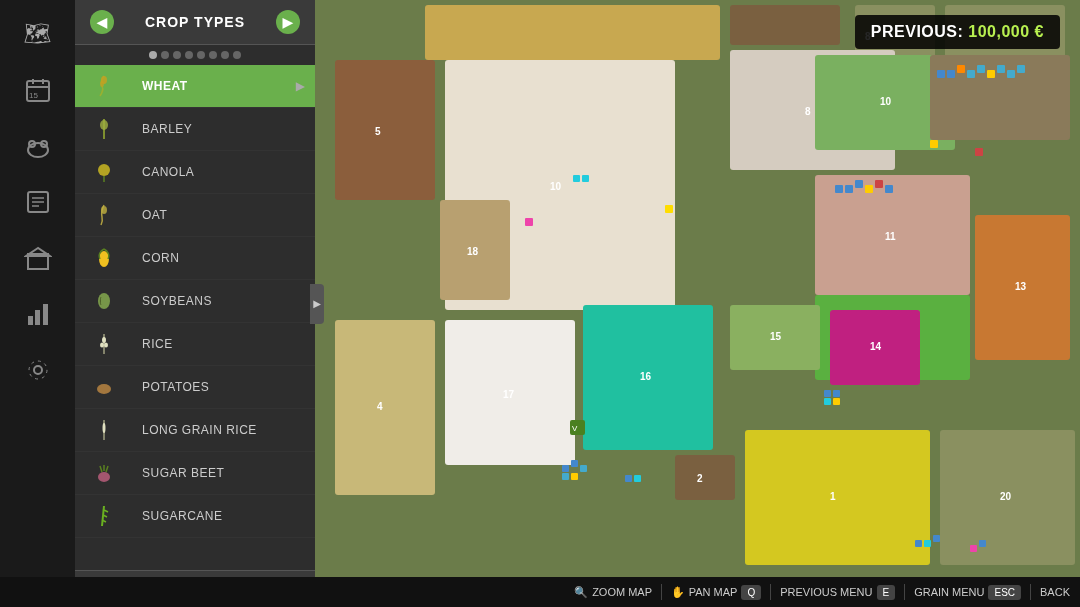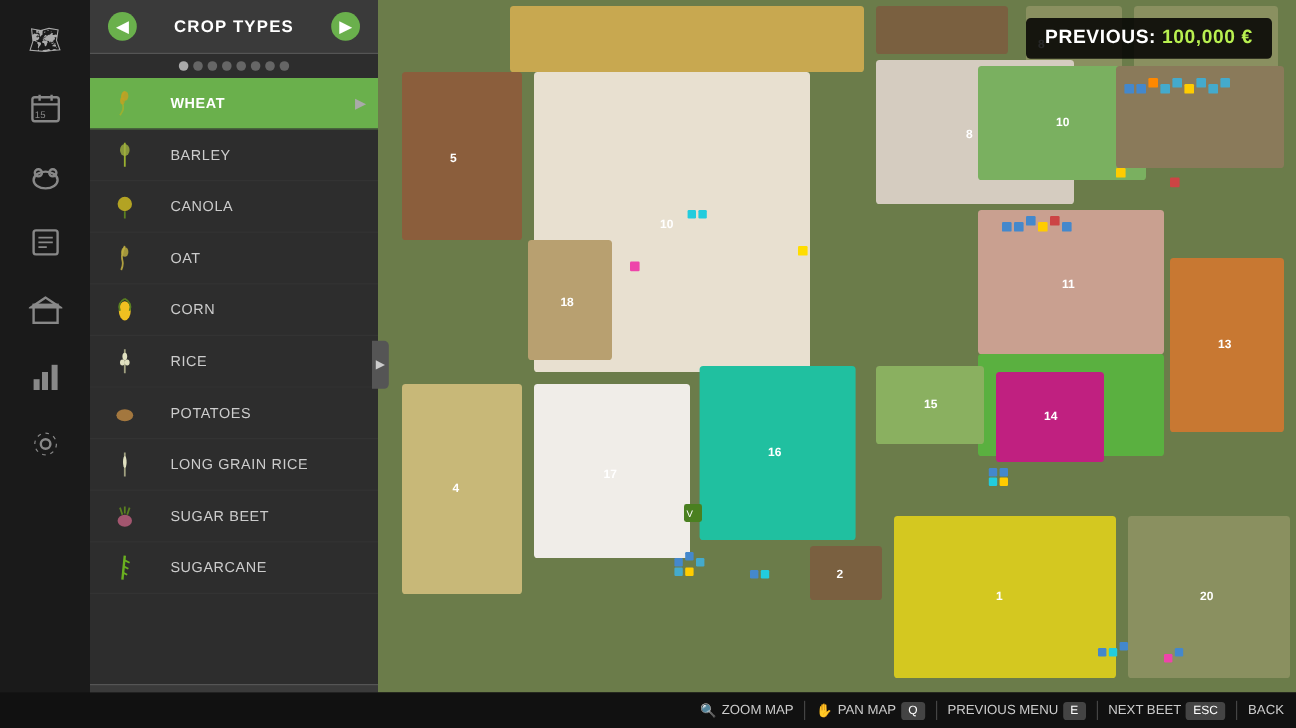--- a/index.html
+++ b/index.html
@@ -369,20 +369,29 @@
             <ellipse cx="12" cy="13" rx="5" ry="8" fill="#f0c020"></ellipse>
             <path d="M12 3 C8 5 6 9 8 13" stroke="#5a8020" stroke-width="1.5" fill="none"></path>
             <path d="M12 3 C16 5 18 9 16 13" stroke="#5a8020" stroke-width="1.5" fill="none"></path>
           </svg>
         </div>
         <span class="crop-name">CORN</span>
       </div>
       <div class="crop-item">
         <div class="crop-icon">
           <svg width="24" height="24" viewBox="0 0 24 24">
+            <ellipse cx="12" cy="12" rx="6" ry="8" fill="#8ab050" opacity="0.8"></ellipse>
+            <path d="M9 8 C8 10 8 14 9 16" stroke="#5a7030" stroke-width="1"></path>
+          </svg>
+        </div>
+        <span class="crop-name">SOYBEANS</span>
+      </div>
+      <div class="crop-item">
+        <div class="crop-icon">
+          <svg width="24" height="24" viewBox="0 0 24 24">
             <path d="M12 2 L12 22" stroke="#a0a080" stroke-width="1.5"></path>
             <ellipse cx="12" cy="8" rx="2" ry="3" fill="#e0e0c0"></ellipse>
             <ellipse cx="10" cy="13" rx="2" ry="2.5" fill="#e0e0c0"></ellipse>
             <ellipse cx="14" cy="13" rx="2" ry="2.5" fill="#e0e0c0"></ellipse>
           </svg>
         </div>
         <span class="crop-name">RICE</span>
       </div>
       <div class="crop-item">
         <div class="crop-icon">
@@ -560,20 +569,20 @@
     <span>PAN MAP</span>
     <span class="toolbar-key">Q</span>
   </div>
   <div class="toolbar-sep"></div>
   <div class="toolbar-item">
     <span>PREVIOUS MENU</span>
     <span class="toolbar-key">E</span>
   </div>
   <div class="toolbar-sep"></div>
   <div class="toolbar-item">
-    <span>NEXT BEET</span>
+    <span>GRAIN MENU</span>
     <span class="toolbar-key">ESC</span>
   </div>
   <div class="toolbar-sep"></div>
   <div class="toolbar-item">
     <span>BACK</span>
   </div>
 </div>
 
 </body></html>

